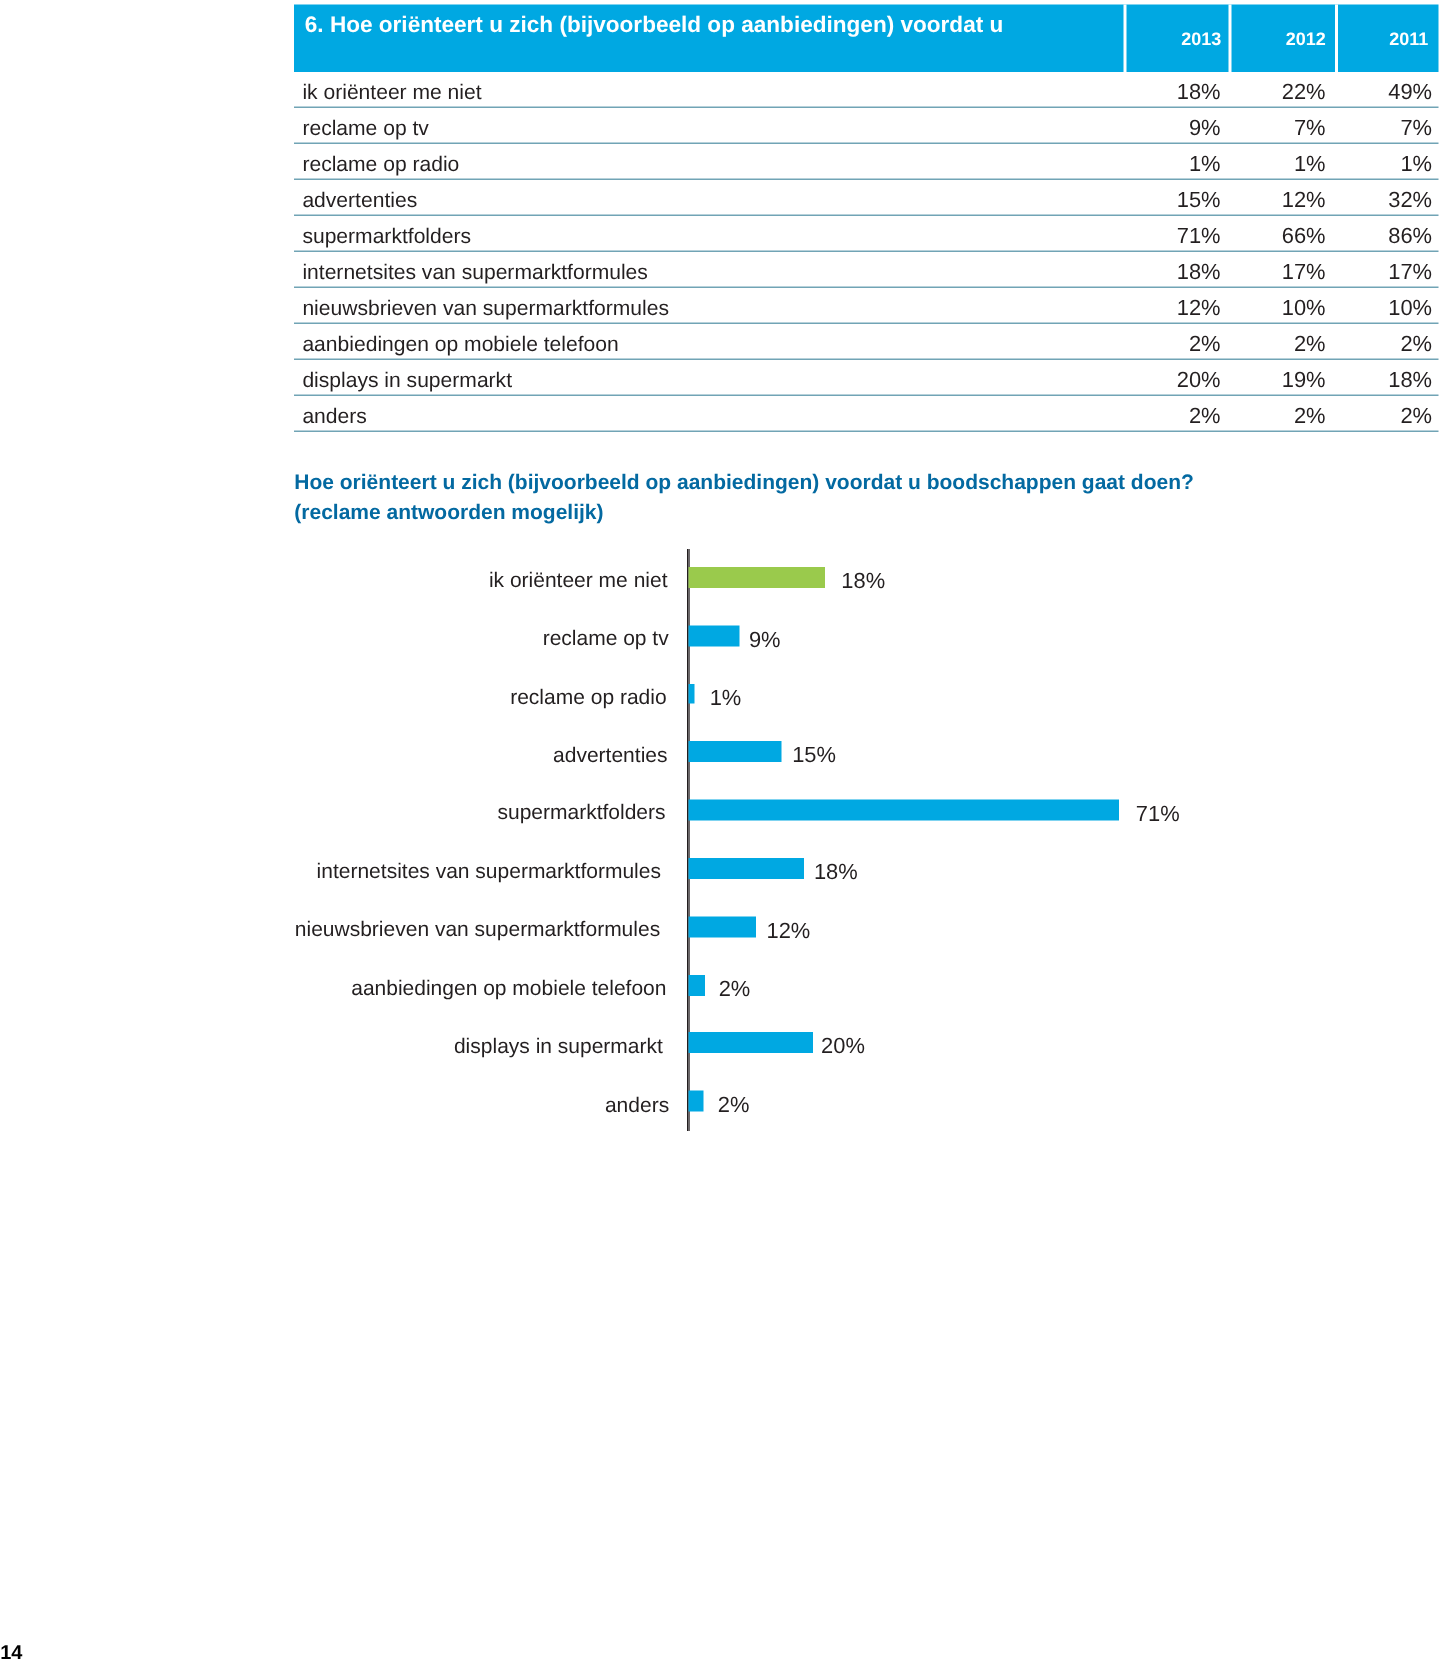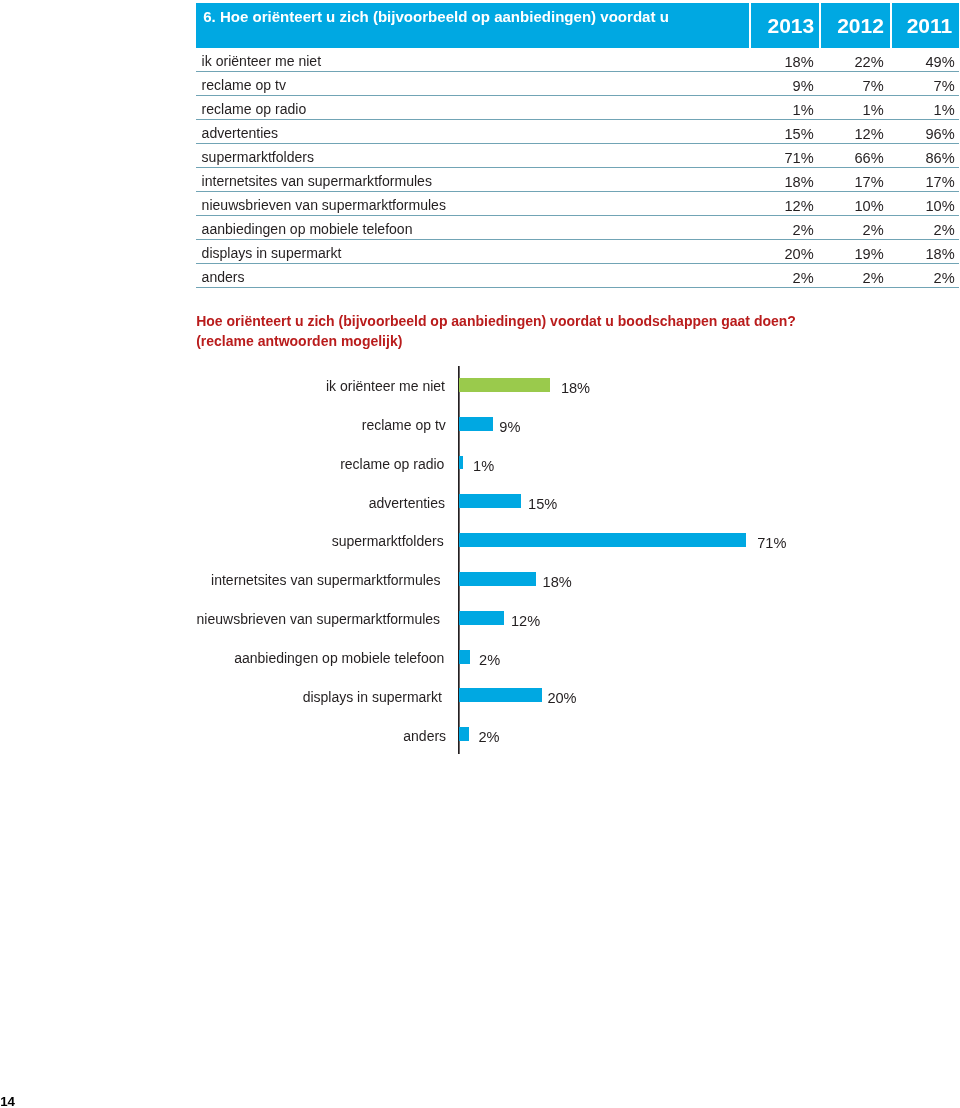--- a/index.html
+++ b/index.html
@@ -14,34 +14,34 @@
 
   
   .tbl { position:absolute; left:196px; top:2.9px; width:762.6px; }
   .tbl-head { position:relative; height:45.3px; background:#00a8e2; }
   .tbl-head .q {
     position:absolute; left:7.2px; top:4.0px; width:560px;
     color:#ffffff; font-weight:bold; font-size:15.05px; line-height:20.7px;
   }
   .tbl-head .yr {
     position:absolute; top:15.6px; height:16px; width:70px;
-    color:#ffffff; font-weight:bold; font-size:21px; line-height:16px;
+    color:#ffffff; font-weight:bold; font-size:12px; line-height:16px;
     text-align:right; box-sizing:border-box; padding-right:6.8px;
   }
   .vsep { position:absolute; top:0; width:1.6px; height:45.3px; background:#ffffff; }
 
   .trow { position:relative; height:22.96px; border-bottom:1px solid #71a4b5; }
   .trow .lbl { position:absolute; left:5.6px; top:5.3px; font-size:14.05px; white-space:nowrap; }
   .trow .val { position:absolute; top:6.0px; width:70px; text-align:right;
                box-sizing:border-box; padding-right:6.3px; font-size:14.6px; }
 
   
   .chart-title {
     position:absolute; left:196.2px; top:310.6px; width:640px;
-    font-size:14px; font-weight:bold; line-height:20.6px; color:#b91c1c;
+    font-size:14px; font-weight:bold; line-height:20.6px; color:#0369a1;
   }
   .axis { position:absolute; left:458px; top:366px; width:2px; height:388px;
           background:linear-gradient(to right,#231f20 0,#231f20 1px,#6b6769 1px,#6b6769 2px); }
   .brow { position:absolute; left:0; width:960px; height:14px; }
   .brow .blabel { position:absolute; top:0.3px; font-size:14px; white-space:nowrap; color:#231f20; }
   .brow .bar { position:absolute; left:459px; top:0; height:13.9px; }
   .brow .bval { position:absolute; top:2.0px; font-size:14.6px; white-space:nowrap; color:#231f20; }
 
   .pageno { position:absolute; left:0.2px; top:1093.6px; font-size:13.3px; font-weight:bold; color:#000; }
 </style>
@@ -78,21 +78,21 @@
         <div class="trow">
           <div class="lbl">reclame op radio</div>
           <div class="val" style="left:554px">1%</div>
           <div class="val" style="left:624px">1%</div>
           <div class="val" style="left:695px">1%</div>
         </div>
         <div class="trow">
           <div class="lbl">advertenties</div>
           <div class="val" style="left:554px">15%</div>
           <div class="val" style="left:624px">12%</div>
-          <div class="val" style="left:695px">96%</div>
+          <div class="val" style="left:695px">32%</div>
         </div>
         <div class="trow">
           <div class="lbl">supermarktfolders</div>
           <div class="val" style="left:554px">71%</div>
           <div class="val" style="left:624px">66%</div>
           <div class="val" style="left:695px">86%</div>
         </div>
         <div class="trow">
           <div class="lbl">internetsites van supermarktformules</div>
           <div class="val" style="left:554px">18%</div>

